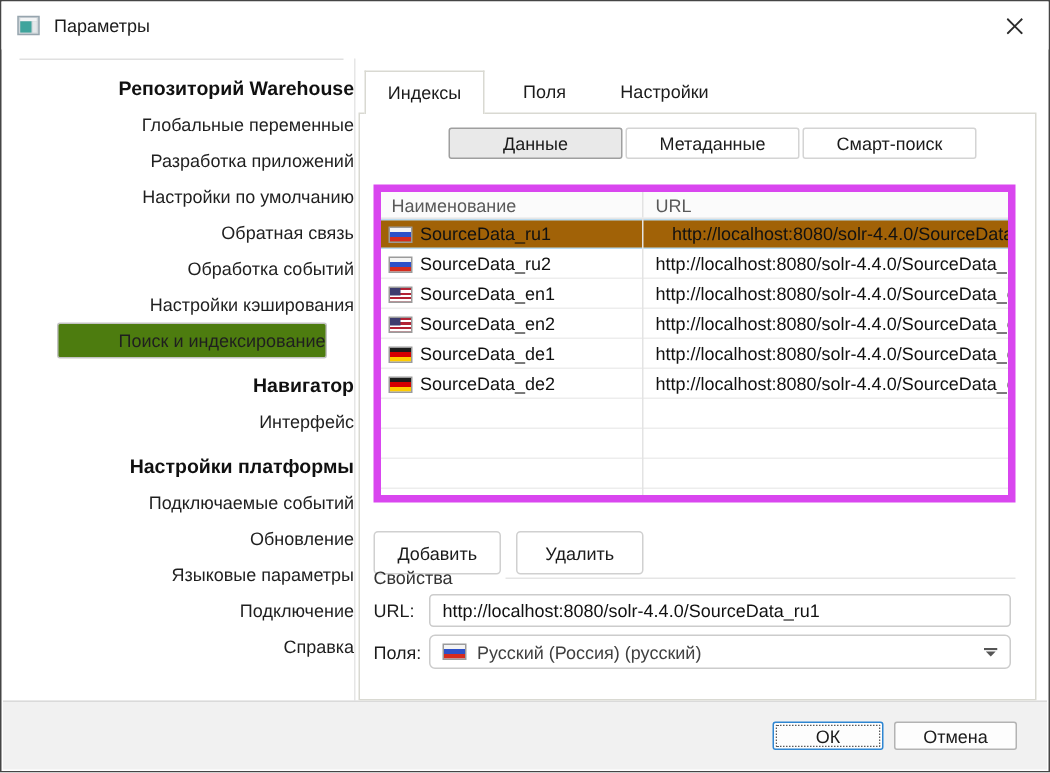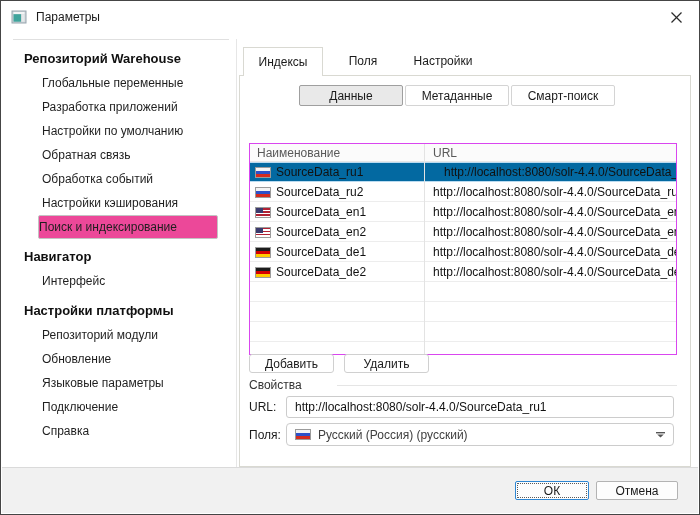--- a/index.html
+++ b/index.html
@@ -13,72 +13,72 @@
   .titlebar { position:absolute; top:0; left:0; right:0; height:32px;
               display:flex; align-items:center; padding:0 10px; background:#fff; }
   .app-icon { width:16px; height:16px; margin-right:9px; flex:0 0 auto; }
   .title { font-size:12px; color:#1b1b1b; }
   .close-btn { position:absolute; right:10px; top:5px; width:26px; height:22px;
                display:flex; align-items:center; justify-content:center; cursor:default; }
 
   
   .title-sep { position:absolute; top:38px; left:12px; width:216px; height:1px; background:#e0e0e0; }
   .side-sep  { position:absolute; top:38px; left:235px; width:1px; height:429px; background:#e6e6e6; }
-  .sidebar { position:absolute; top:44px; left:1px; width:234px; bottom:47px; background:#fff; overflow:hidden; }
+  .sidebar { position:absolute; top:44px; left:1px; width:234px; bottom:47px; background:#fff; overflow:hidden;text-align:right; }
   .tree-section { font-size:13px; font-weight:bold; color:#101010;
                   padding:6px 0 5px 22px; line-height:15px; margin-top:4px; }
   .tree-section:first-child { margin-top:0; }
   .tree-item { font-size:12px; color:#1f1f1f; line-height:14px; padding:5px 0 5px 40px; cursor:default; }
-  .tree-item.selected { background:#ec4899; border:1px solid #c3c3c3; border-radius:2px;
+  .tree-item.selected { background:#4d7c0f; border:1px solid #c3c3c3; border-radius:2px;
                         margin:0 18px 0 36px; padding:4px 0 4px 0; }
 
   
   .tab-strip { position:absolute; left:242px; top:46px; display:flex; z-index:3; }
   .tab { width:80px; height:28px; font-size:12px; color:#1b1b1b;
          display:flex; align-items:center; justify-content:center; cursor:default; }
   .tab.active { border:1px solid #d9d9d2; border-bottom:none; background:#fff; height:29px; }
 
   
   .panel { position:absolute; left:238px; top:74px; width:452px; height:392px;
            border:1px solid #d9d9d2; background:#fff; z-index:2; }
 
   .segments { position:absolute; top:9px; left:59px; display:flex; gap:2px; }
-  .segment { width:104px; height:21px; font-size:12px; color:#1b1b1b; background:#fff;
+  .segment { width:116px; height:21px; font-size:12px; color:#1b1b1b; background:#fff;
              border:1px solid #d4d4d4; border-radius:2px;
              display:flex; align-items:center; justify-content:center; cursor:default; }
   .segment.active { background:#e9e9e9; border-color:#9f9f9f; }
 
   
   .table { position:absolute; left:9px; top:47px; width:428px; height:212px;
-           border:1px solid #d946ef; background:#fff; overflow:hidden;margin-top:20px; }
+           border:5px solid #d946ef; background:#fff; overflow:hidden; }
   .thead { display:flex; height:18px; background:#fbfbfb; color:#595959; font-size:12px;
            border-bottom:1px solid #e6e6e6; }
   .th-name { width:175px; display:flex; align-items:center; padding-left:7px;
              border-right:1px solid #e3e3e3; }
   .th-url { flex:1; display:flex; align-items:center; padding-left:8px; }
   .trow { display:flex; height:20px; font-size:12px; color:#111;
           box-shadow: inset 0 -1px 0 #ededed; cursor:default; }
-  .trow.selected { background:#0369a1;
+  .trow.selected { background:#a16207;
           box-shadow: inset 0 -1px 0 #badbf0, inset 0 1px 0 #badbf0; gap: 11px; }
   .name-cell { width:175px; display:flex; align-items:center; padding-left:5px;
                border-right:1px solid #e3e3e3; overflow:hidden; white-space:nowrap; }
   .url-cell { flex:1; display:flex; align-items:center; padding-left:8px;
               overflow:hidden; white-space:nowrap; }
 
   
   .flag { width:16px; height:11px; display:inline-block; border:1px solid #9b9b9b;
           margin-right:5px; flex:0 0 auto; position:relative; }
   .flag-ru { background:linear-gradient(to bottom,#f4f4f4 0 33%,#2d50c8 33% 66%,#d52b1e 66% 100%); }
   .flag-de { background:linear-gradient(to bottom,#1c1c1c 0 33%,#d40000 33% 66%,#ffcc00 66% 100%); }
   .flag-us { background:repeating-linear-gradient(to bottom,#b22234 0 1.5px,#ffffff 1.5px 3px); }
   .flag-us::before { content:""; position:absolute; left:0; top:0; width:7px; height:5px; background:#3c3b6e; }
 
   
   .action-buttons { position:absolute; left:9px; top:278px; display:flex; gap:10px; }
-  .small-btn { width:85px; height:19px; background:#fff; border:1px solid #d0d0d0; border-radius:3px;
+  .small-btn { width:85px; height:29px; background:#fff; border:1px solid #d0d0d0; border-radius:3px;
                font-size:12px; color:#1b1b1b; display:flex; align-items:center; justify-content:center;
                cursor:default; }
 
   
   .props-header { position:absolute; left:9px; top:302px; width:428px; display:flex; align-items:center;gap:27px; }
   .props-label { font-size:12px; color:#333; flex:0 0 auto; }
   .props-line { flex:1; height:1px; background:#e5e5e5; margin-left:8px; }
 
   .field-row { position:absolute; left:9px; right:16px; display:flex; align-items:center; }
   .row-url { top:320px; }
@@ -130,21 +130,21 @@
       <div class="tree-item">Глобальные переменные</div>
       <div class="tree-item">Разработка приложений</div>
       <div class="tree-item">Настройки по умолчанию</div>
       <div class="tree-item">Обратная связь</div>
       <div class="tree-item">Обработка событий</div>
       <div class="tree-item">Настройки кэширования</div>
       <div class="tree-item selected">Поиск и индексирование</div>
       <div class="tree-section">Навигатор</div>
       <div class="tree-item">Интерфейс</div>
       <div class="tree-section">Настройки платформы</div>
-      <div class="tree-item">Репозиторий модули</div>
+      <div class="tree-item">Подключаемые событий</div>
       <div class="tree-item">Обновление</div>
       <div class="tree-item">Языковые параметры</div>
       <div class="tree-item">Подключение</div>
       <div class="tree-item">Справка</div>
     </div>
 
   <div class="tab-strip">
       <div class="tab active">Индексы</div>
       <div class="tab">Поля</div>
       <div class="tab">Настройки</div>

